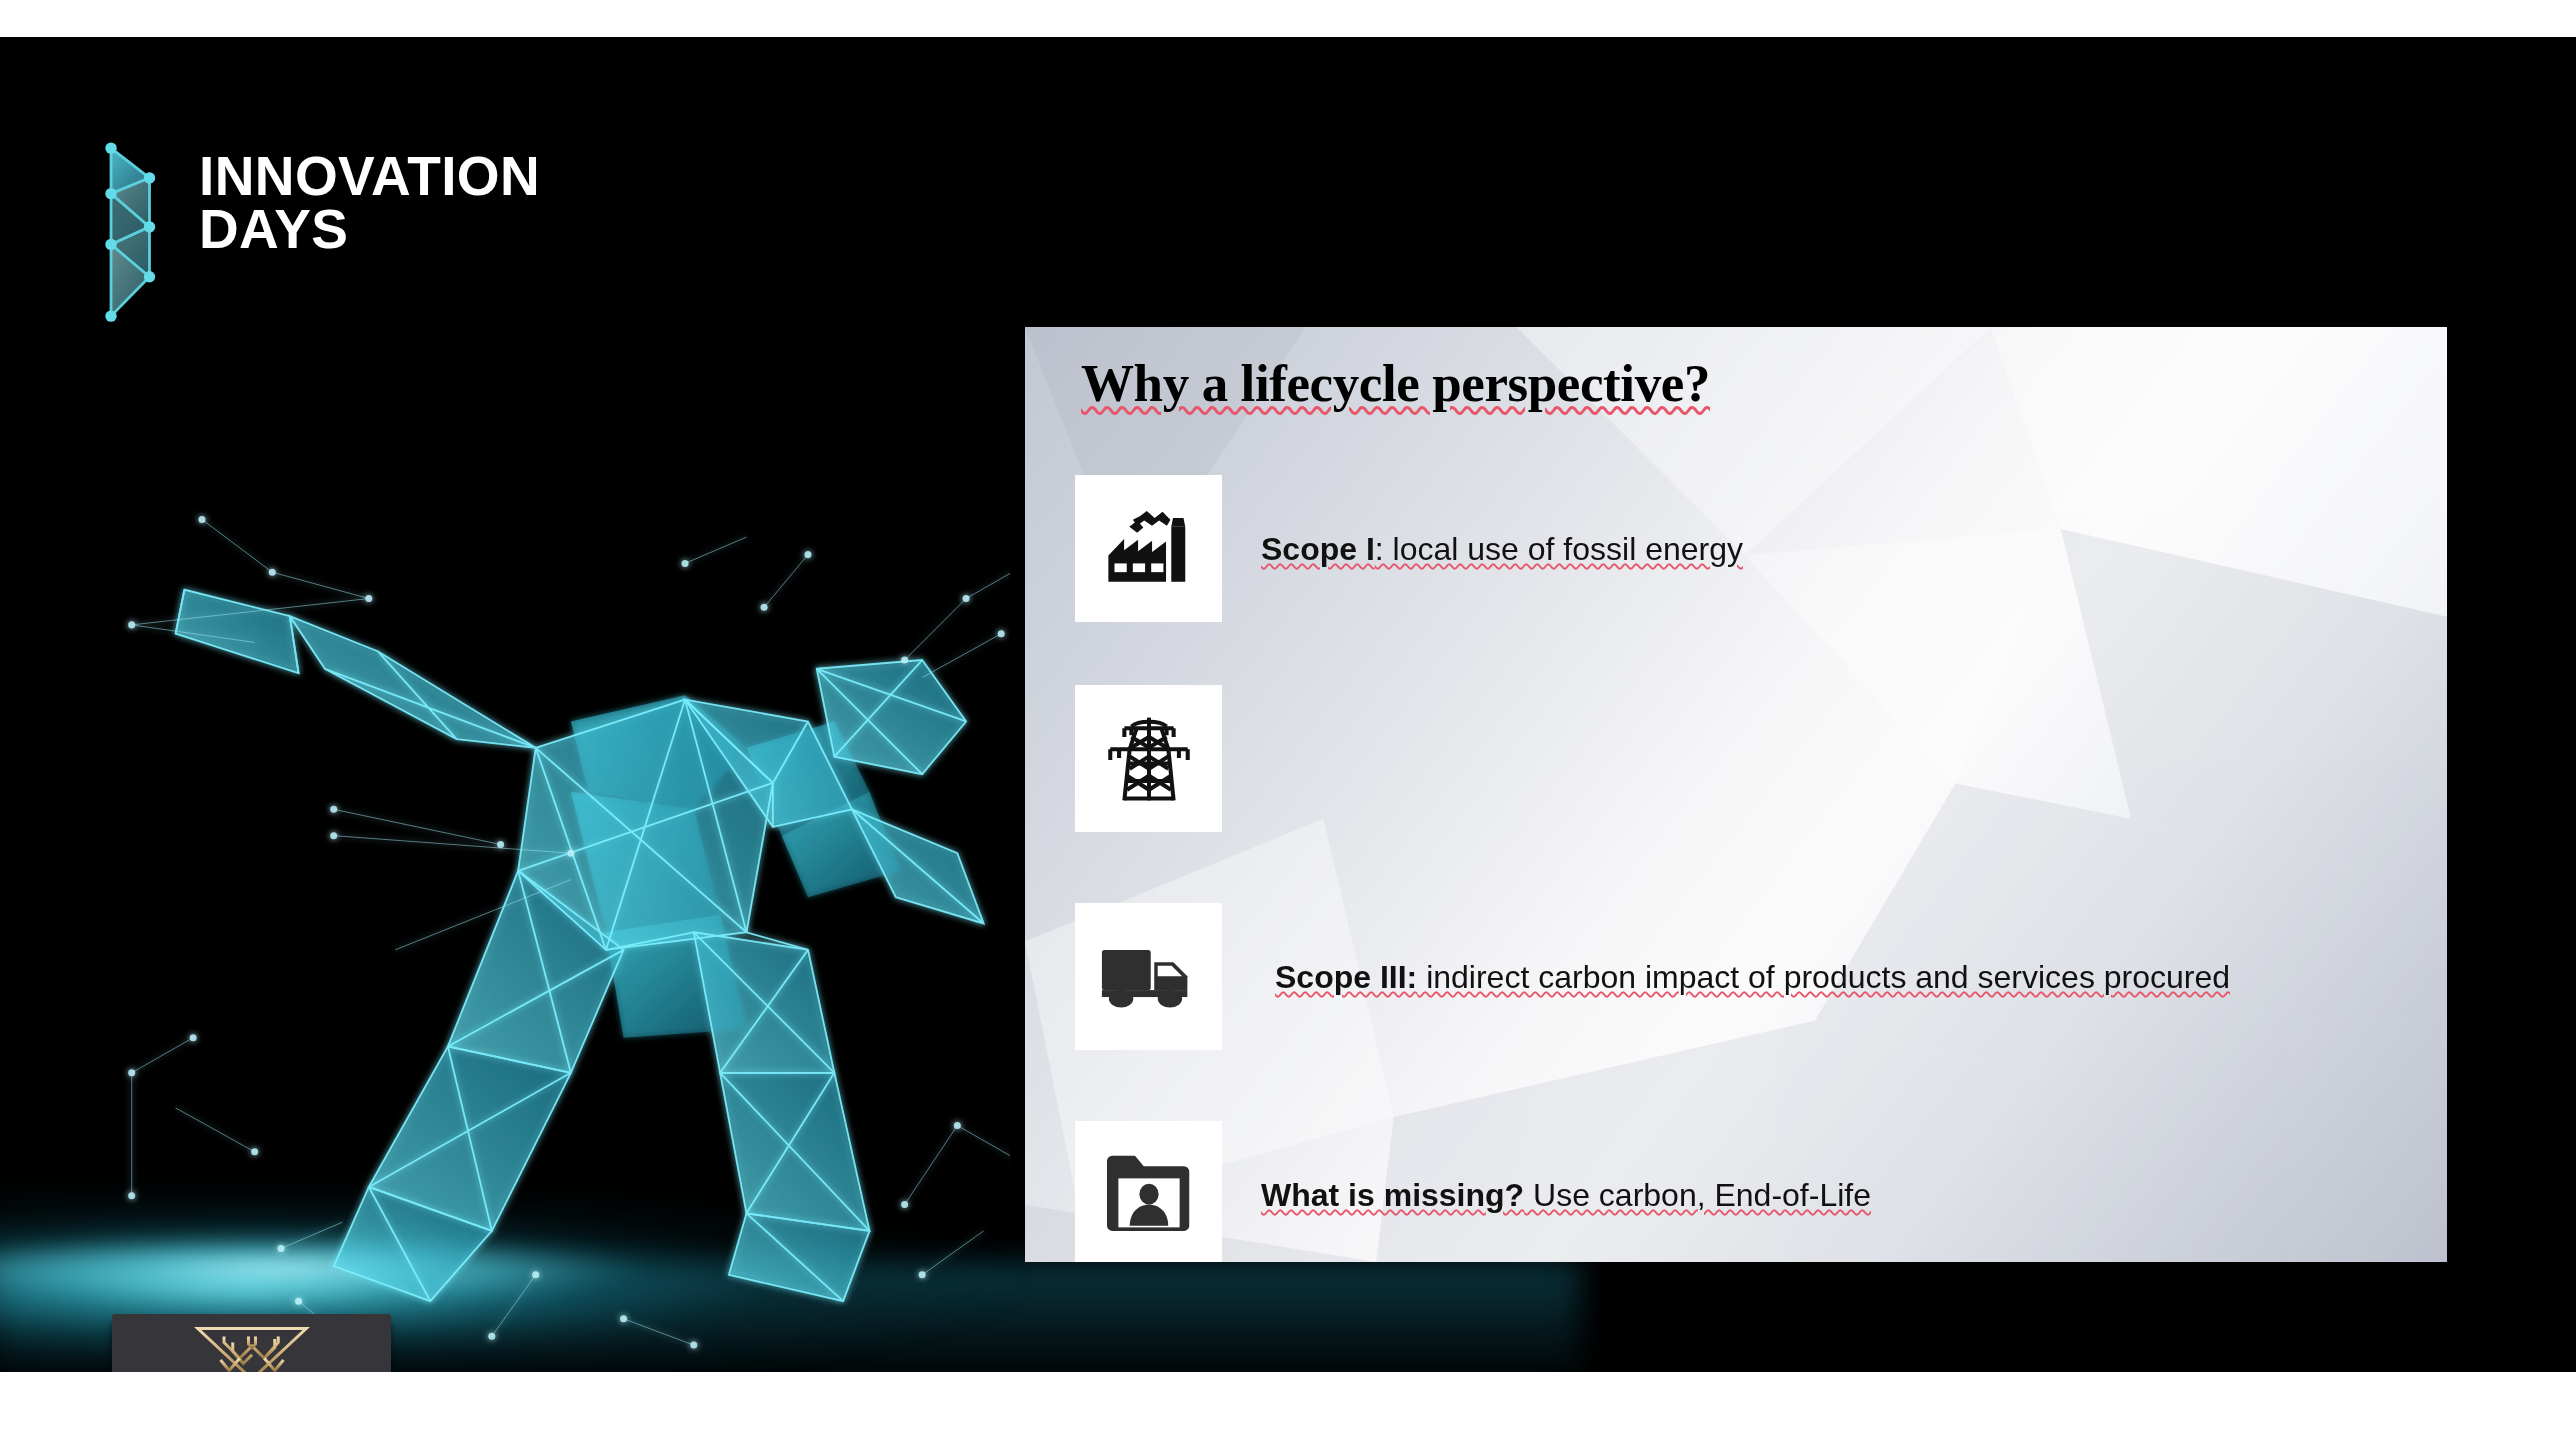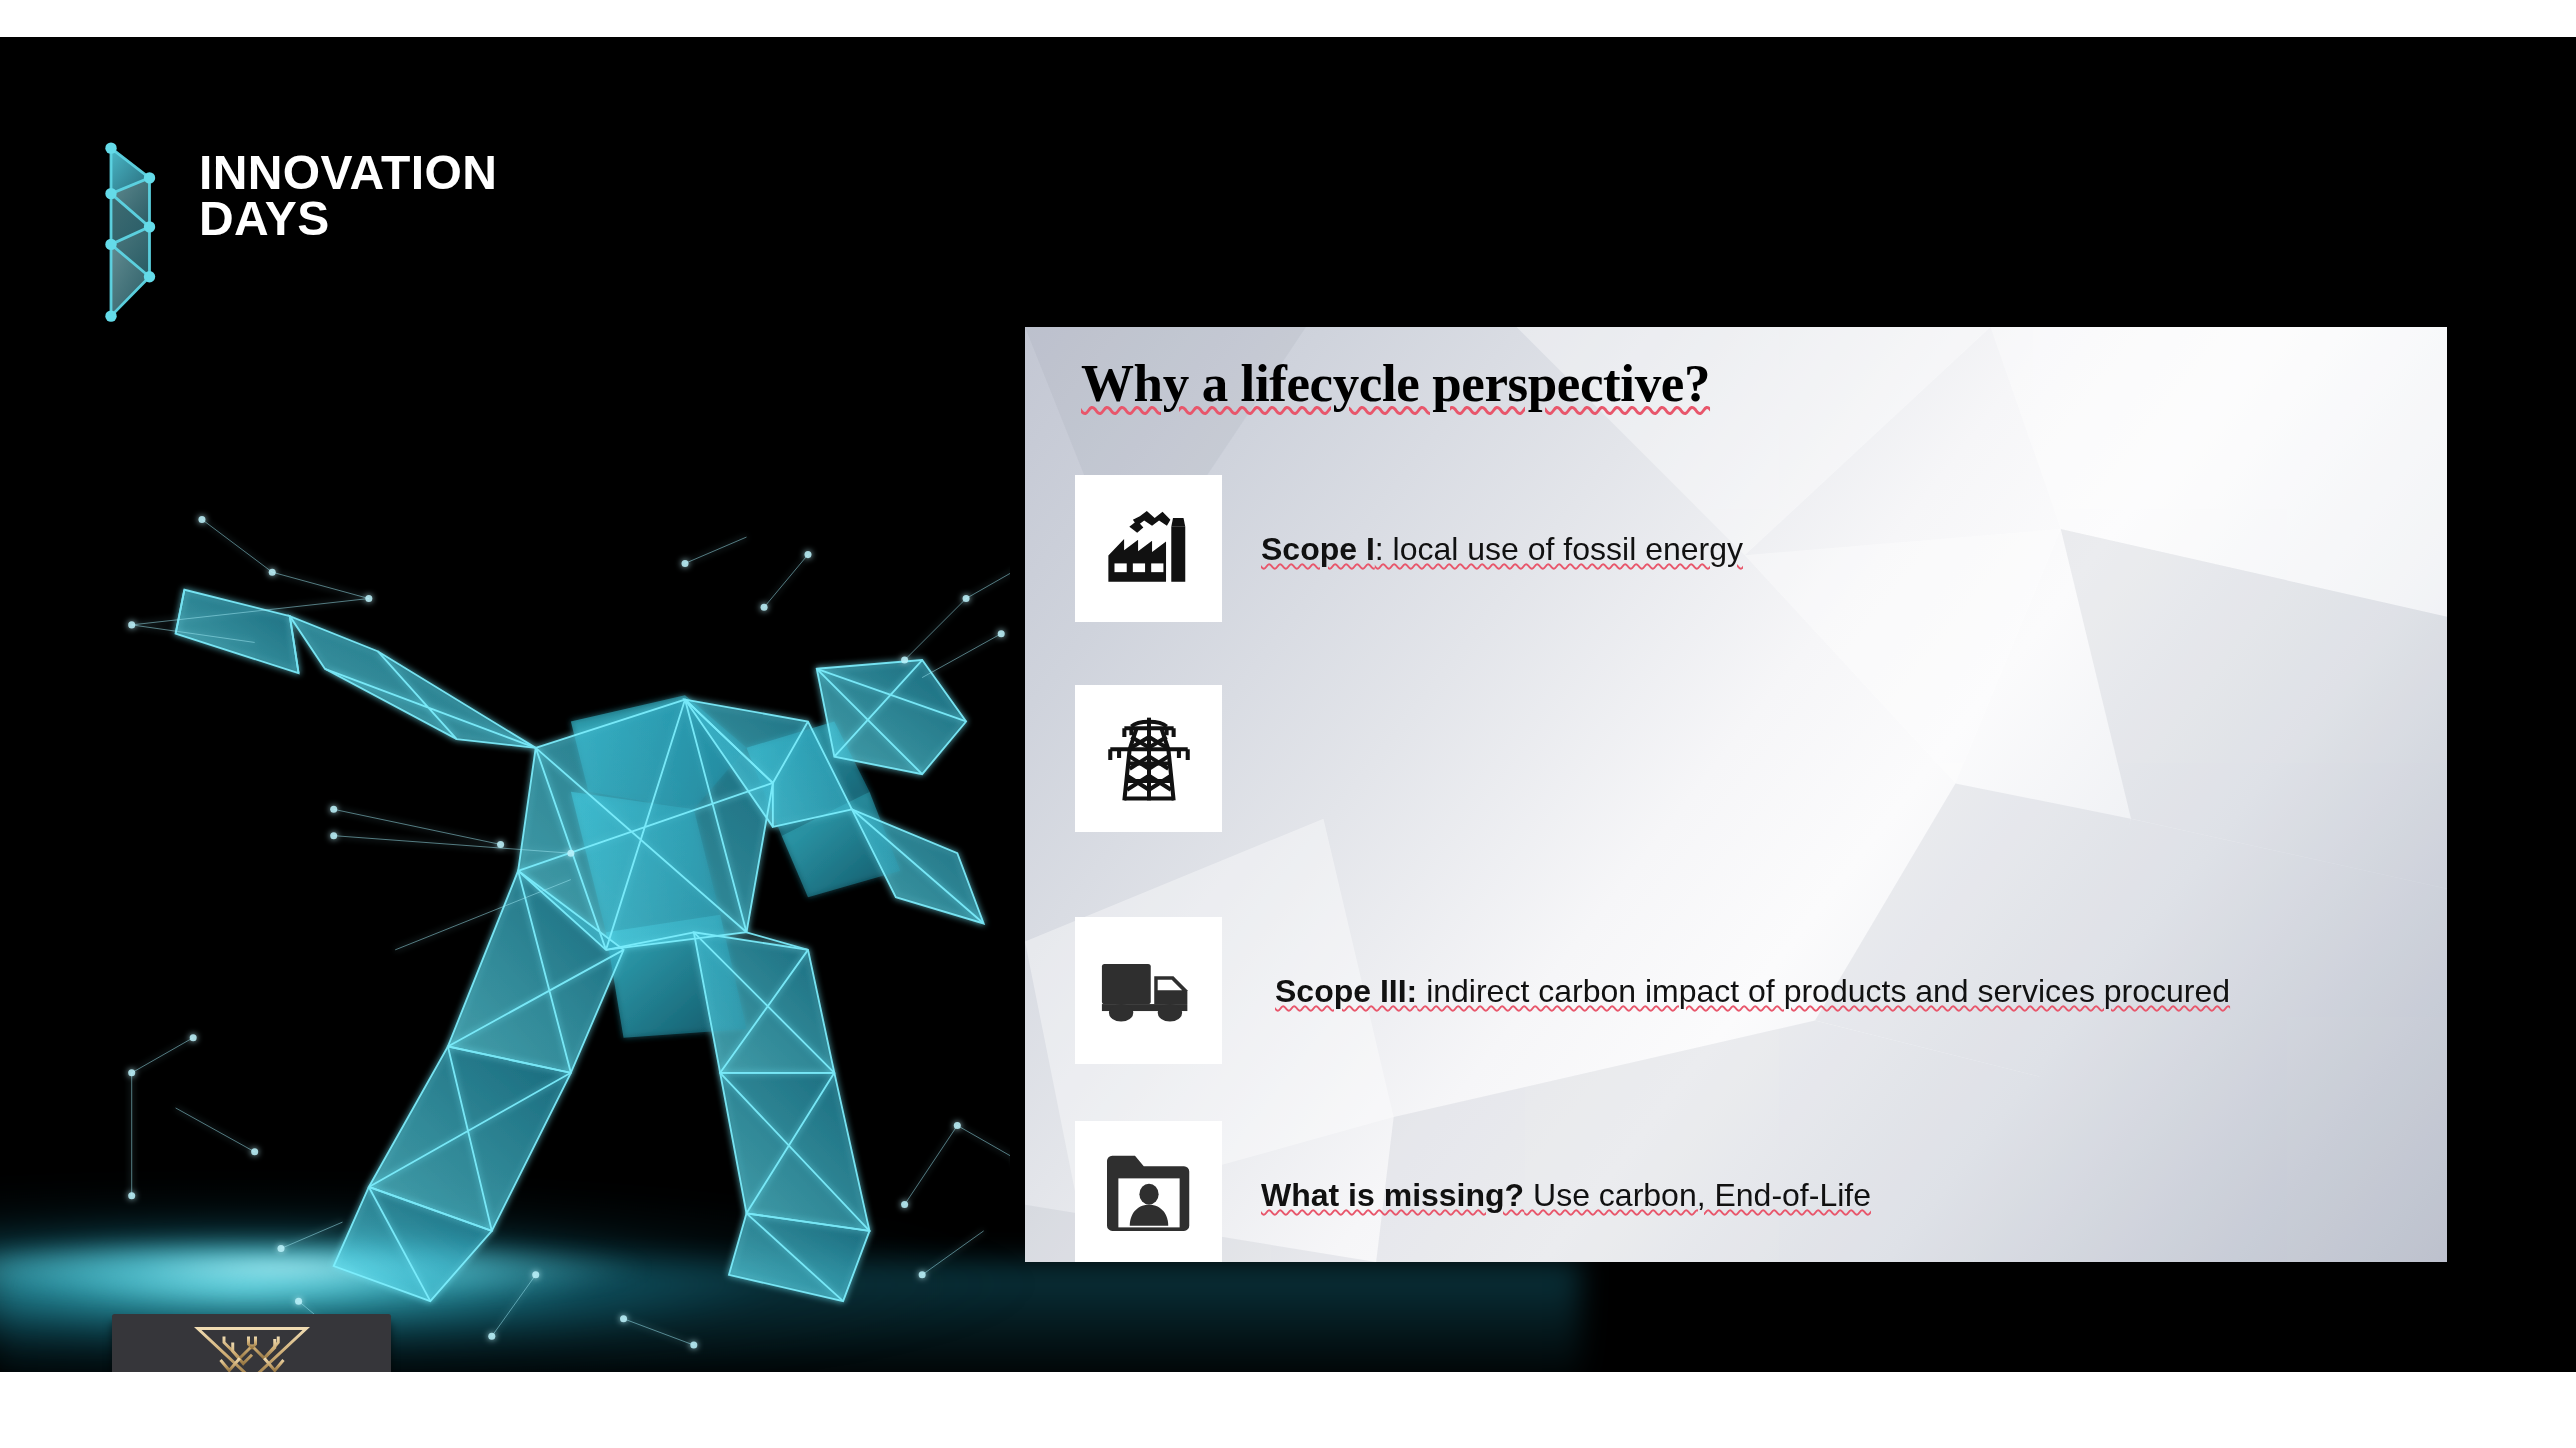--- a/index.html
+++ b/index.html
@@ -24,21 +24,21 @@
       rgba(0,0,0,0) 75%);
     filter:blur(8.8px);pointer-events:none;}
   .glow-floor{position:absolute;left:0;top:1225px;width:1580px;height:149px;
     background:linear-gradient(to bottom, rgba(18,95,112,0.55), rgba(0,0,0,0) 85%);
     filter:blur(14px);pointer-events:none;}
 
   
   #idlogo{position:absolute;left:104px;top:104px;}
   #idlogo .mark{position:absolute;left:0;top:0;width:77px;height:184px;}
   #idlogo .wordmark{position:absolute;left:95px;top:8.8px;color:#ffffff;
-    font-weight:bold;font-size:48px;line-height:0.96;letter-spacing:0.4px;
+    font-weight:bold;font-size:55px;line-height:0.96;letter-spacing:0.4px;
     font-family:"Liberation Sans",sans-serif;}
   #idlogo .wordmark div{white-space:nowrap;}
 
   
   #runner{position:absolute;left:79px;top:421px;width:931px;height:931px;}
 
   
   #card{position:absolute;left:1025px;top:290px;width:1422px;height:935px;
     background:
       linear-gradient(128deg,#c3c7d3 0%,#cfd3dc 14%,#e3e5ea 32%,#f6f6f8 48%,#fbfbfc 58%,#eceef2 74%,#d2d6df 90%,#c4c8d4 100%);
@@ -316,21 +316,21 @@
             <path d="M30,26 L50,38 M70,26 L50,38 M30,38 L50,26 M70,38 L50,26"></path>
             <path d="M28,48 L50,62 M72,48 L50,62 M28,62 L50,48 M72,62 L50,48"></path>
             <path d="M25,70 L50,86 M75,70 L50,86 M25,86 L50,70 M75,86 L50,70"></path>
             <path d="M26,56 L74,56 M24,76 L76,76 M22,96 L78,96"></path>
           </g>
         </svg>
         </span>
       </div>
     </div>
 
-    <div class="row" style="top:590px">
+    <div class="row" style="top:576px">
       <div class="tile">
         <span>
         <svg width="98" height="68" viewBox="0 0 112 78">
           <g fill="#2f2f2f">
             <rect x="2" y="8" width="56" height="46" rx="3"></rect>
             <path d="M62,22 l22,0 l16,16 l0,16 l-38,0 Z"></path>
             <rect x="2" y="54" width="98" height="8"></rect>
             <ellipse cx="24" cy="64" rx="14" ry="10"></ellipse>
             <ellipse cx="80" cy="64" rx="14" ry="10"></ellipse>
           </g>

